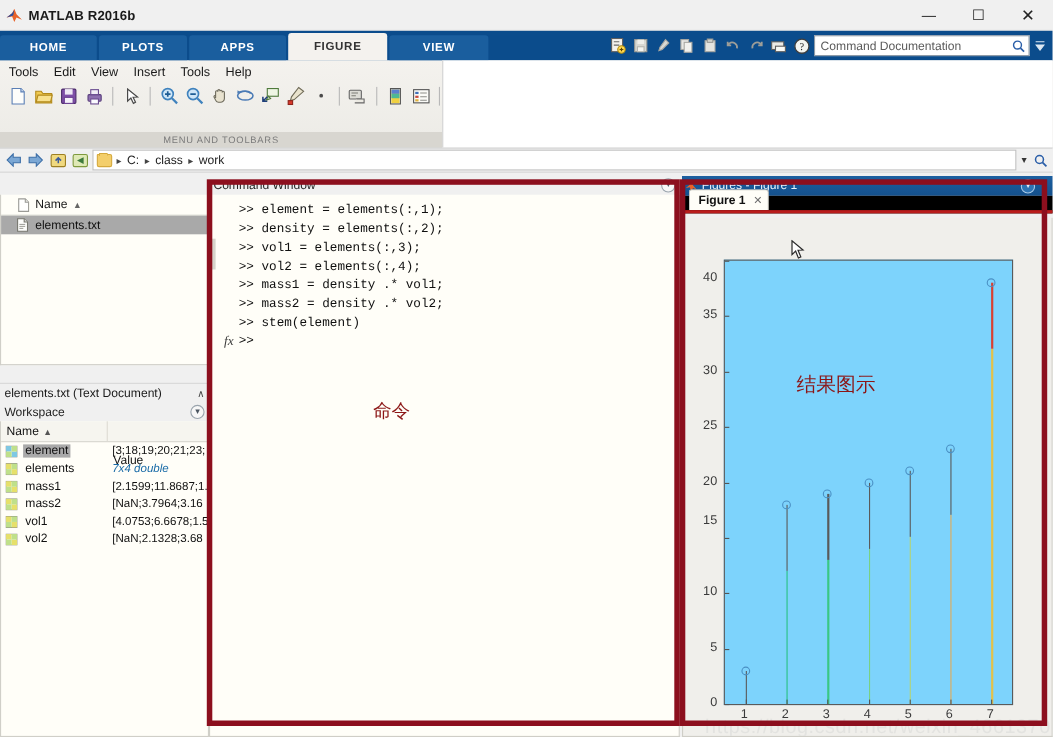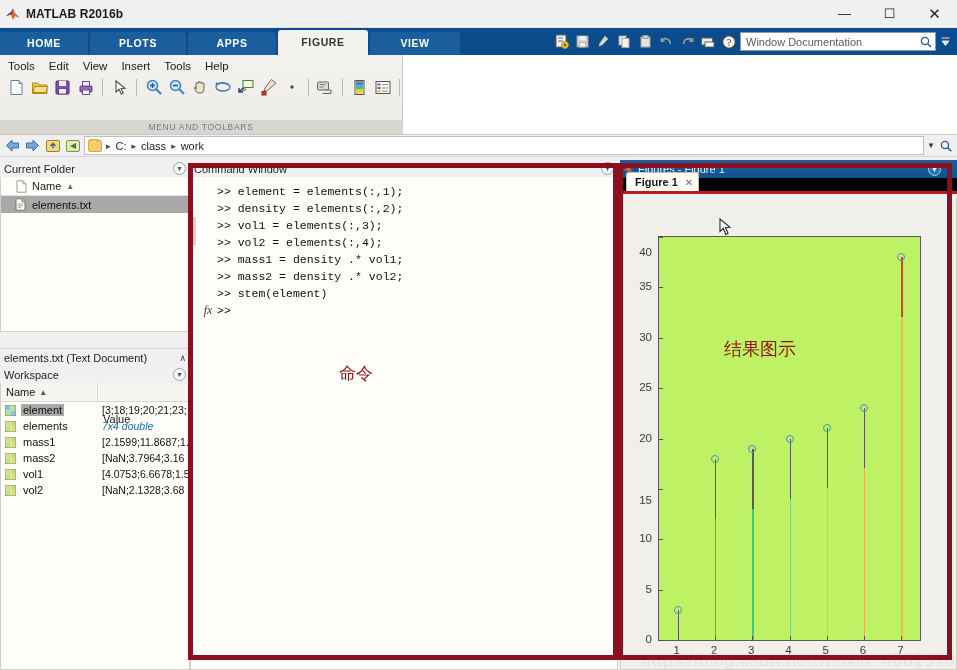--- a/index.html
+++ b/index.html
@@ -19,21 +19,21 @@
   #titlebar .wincontrols div { width:45px; display:flex; align-items:center; justify-content:center;
      font-size:13px; color:#222; }
   #titlebar .wincontrols div.close { font-size:15px; }
 
   
   #ribbon { height:27px; background:#0b4c8c; display:flex; align-items:flex-end; position:relative; }
   #ribbon .tab { height:23px; line-height:23px; font-size:10.5px; font-weight:bold;
       color:#ffffff; letter-spacing:.6px; text-align:center; margin-right:2px;
       border-radius:3px 3px 0 0; }
   #ribbon .tab.t0 { width:88px; }
-  #ribbon .tab.t1 { width:96px; }
+  #ribbon .tab.t1 { width:80px; }
   #ribbon .tab.t2 { width:88px; }
   #ribbon .tab.t3 { width:90px; }
   #ribbon .tab.t4 { width:90px; }
   #ribbon .tab.sel { background:#f4f2ee; color:#333; height:25px; line-height:25px; }
   #ribbon .tab.dk { background:#1a5e9e; }
   #ribbon .rightTools { margin-left:auto; display:flex; align-items:center; height:27px;
        padding-right:4px; gap:1px; }
   .qat { width:20px; height:19px; border-radius:2px; display:flex; align-items:center;
          justify-content:center; }
   .qat svg { display:block; }
@@ -137,21 +137,21 @@
      padding-left:6px; border-bottom:3px solid #b91c1c; }
   #figTab { height:19px; background:#fffef8; border:1px solid #c2c1ba; border-bottom:none;
      border-radius:3px 3px 0 0; display:flex; align-items:center; padding:0 5px 0 8px; gap:7px; }
   #figTab .ttxt { font-size:11px; color:#121212; font-weight:bold; }
   #figTab .tclose { font-size:10px; color:#6e6e6e; }
   #figCanvas { position:absolute; left:0; top:38px; right:0; bottom:0; background:#f0efeb;
      border:1px solid #cfcec7; border-top:none; overflow:hidden; }
 
   
   #plotArea { position:absolute; left:37px; top:38px; width:263px; height:405px;
-     background:#bef264; border:1px solid #5a5a5a; }
+     background:#7dd3fc; border:1px solid #5a5a5a; }
   .ytick-lbl { position:absolute; right:304px; font-size:11.5px; color:#3a3a3a;
      text-align:right; width:26px; transform:translateY(-50%); }
   .ytick-mark { position:absolute; left:0; width:4px; height:1px; background:#555; }
   .xtick-mark { position:absolute; bottom:0; width:1px; height:4px; background:#555; }
   .xtick-lbl { position:absolute; font-size:11.5px; color:#3a3a3a; transform:translateX(-50%); }
   .stem-line { position:absolute; width:1.4px; }
   .stem-marker { position:absolute; width:8px; height:8px; border-radius:50%;
      border:1.3px solid #4a90c4; background:transparent; transform:translate(-50%,50%); }
   .stem-top { position:absolute; width:1.4px; background:#5a5a5a; }
   #figAnnot { position:absolute; left:65px; top:100px; font-size:18px; color:#8c1616;
@@ -238,21 +238,21 @@
           <rect x="5" y="8" width="9" height="5" fill="#fafaf6" stroke="#5f5f5f"></rect>
         </svg>
     </div>
     <div class="qat">
       <svg width="16" height="16" viewBox="0 0 16 16">
           <circle cx="8" cy="8" r="6.4" fill="#f4f4f0" stroke="#3f3f3f" stroke-width="1.2"></circle>
           <text x="8" y="11.6" font-size="9.5" font-family="Liberation Serif, serif" text-anchor="middle" fill="#1f1f1f">?</text>
         </svg>
     </div>
     <div id="searchbox">
-      <span>Window Documentation</span>
+      <span>Command Documentation</span>
       <svg width="14" height="14" viewBox="0 0 14 14">
           <circle cx="6" cy="6" r="3.6" fill="none" stroke="#2a5ea8" stroke-width="1.3"></circle>
           <path d="M8.7 8.7 L12 12" stroke="#2a5ea8" stroke-width="1.5"></path>
         </svg>
     </div>
     <div class="collapse-arrow">
       <svg width="11" height="11" viewBox="0 0 11 11">
           <path d="M1.5 2 h8 M5.5 9.5 L2 5 h7 Z" fill="#dde8f2" stroke="#dde8f2"></path>
         </svg>
     </div>
@@ -430,24 +430,20 @@
         <circle cx="6" cy="6" r="3.6" fill="none" stroke="#2a5ea8" stroke-width="1.4"></circle>
         <path d="M8.7 8.7 L12.3 12.3" stroke="#2a5ea8" stroke-width="1.6"></path>
       </svg>
   </div>
 </div>
 
 <div id="desk">
 
   <div id="leftcol">
 
-    <div class="panel-title">
-      <span>Current Folder</span>
-      <span class="chev">▼</span>
-    </div>
 
     <div id="cfBody">
       <div id="cfHeader">
         <svg width="11" height="13" viewBox="0 0 11 13">
             <path d="M1 .8 h6 l3 3 v8.4 H1 Z" fill="#fff" stroke="#9b9b96"></path>
             <path d="M7 .8 v3 h3" fill="#e8e8e4" stroke="#9b9b96"></path>
           </svg>
         <span class="colname">Name</span>
         <span class="sortarrow">▲</span>
       </div>
@@ -656,21 +652,21 @@
             <div class="xtick-mark" style="left: 130.5px;"></div>
             <div class="xtick-mark" style="left: 167.786px;"></div>
             <div class="xtick-mark" style="left: 205.071px;"></div>
             <div class="xtick-mark" style="left: 242.357px;"></div>
           </div>
       </div>
       <div id="yLabels">
           <div class="ytick-lbl" style="top: 441px;">0</div>
           <div class="ytick-lbl" style="top: 390.625px;">5</div>
           <div class="ytick-lbl" style="top: 340.25px;">10</div>
-          <div class="ytick-lbl" style="top: 302px;">15</div>
+          <div class="ytick-lbl" style="top: 275px;">15</div>
           <div class="ytick-lbl" style="top: 239.5px;">20</div>
           <div class="ytick-lbl" style="top: 189.125px;">25</div>
           <div class="ytick-lbl" style="top: 138.75px;">30</div>
           <div class="ytick-lbl" style="top: 88.375px;">35</div>
           <div class="ytick-lbl" style="top: 54px;">40</div>
         </div>
       <div id="xLabels">
           <div class="xtick-lbl" style="left: 55.6429px; top: 446px;">1</div>
           <div class="xtick-lbl" style="left: 92.9286px; top: 446px;">2</div>
           <div class="xtick-lbl" style="left: 130.214px; top: 446px;">3</div>

